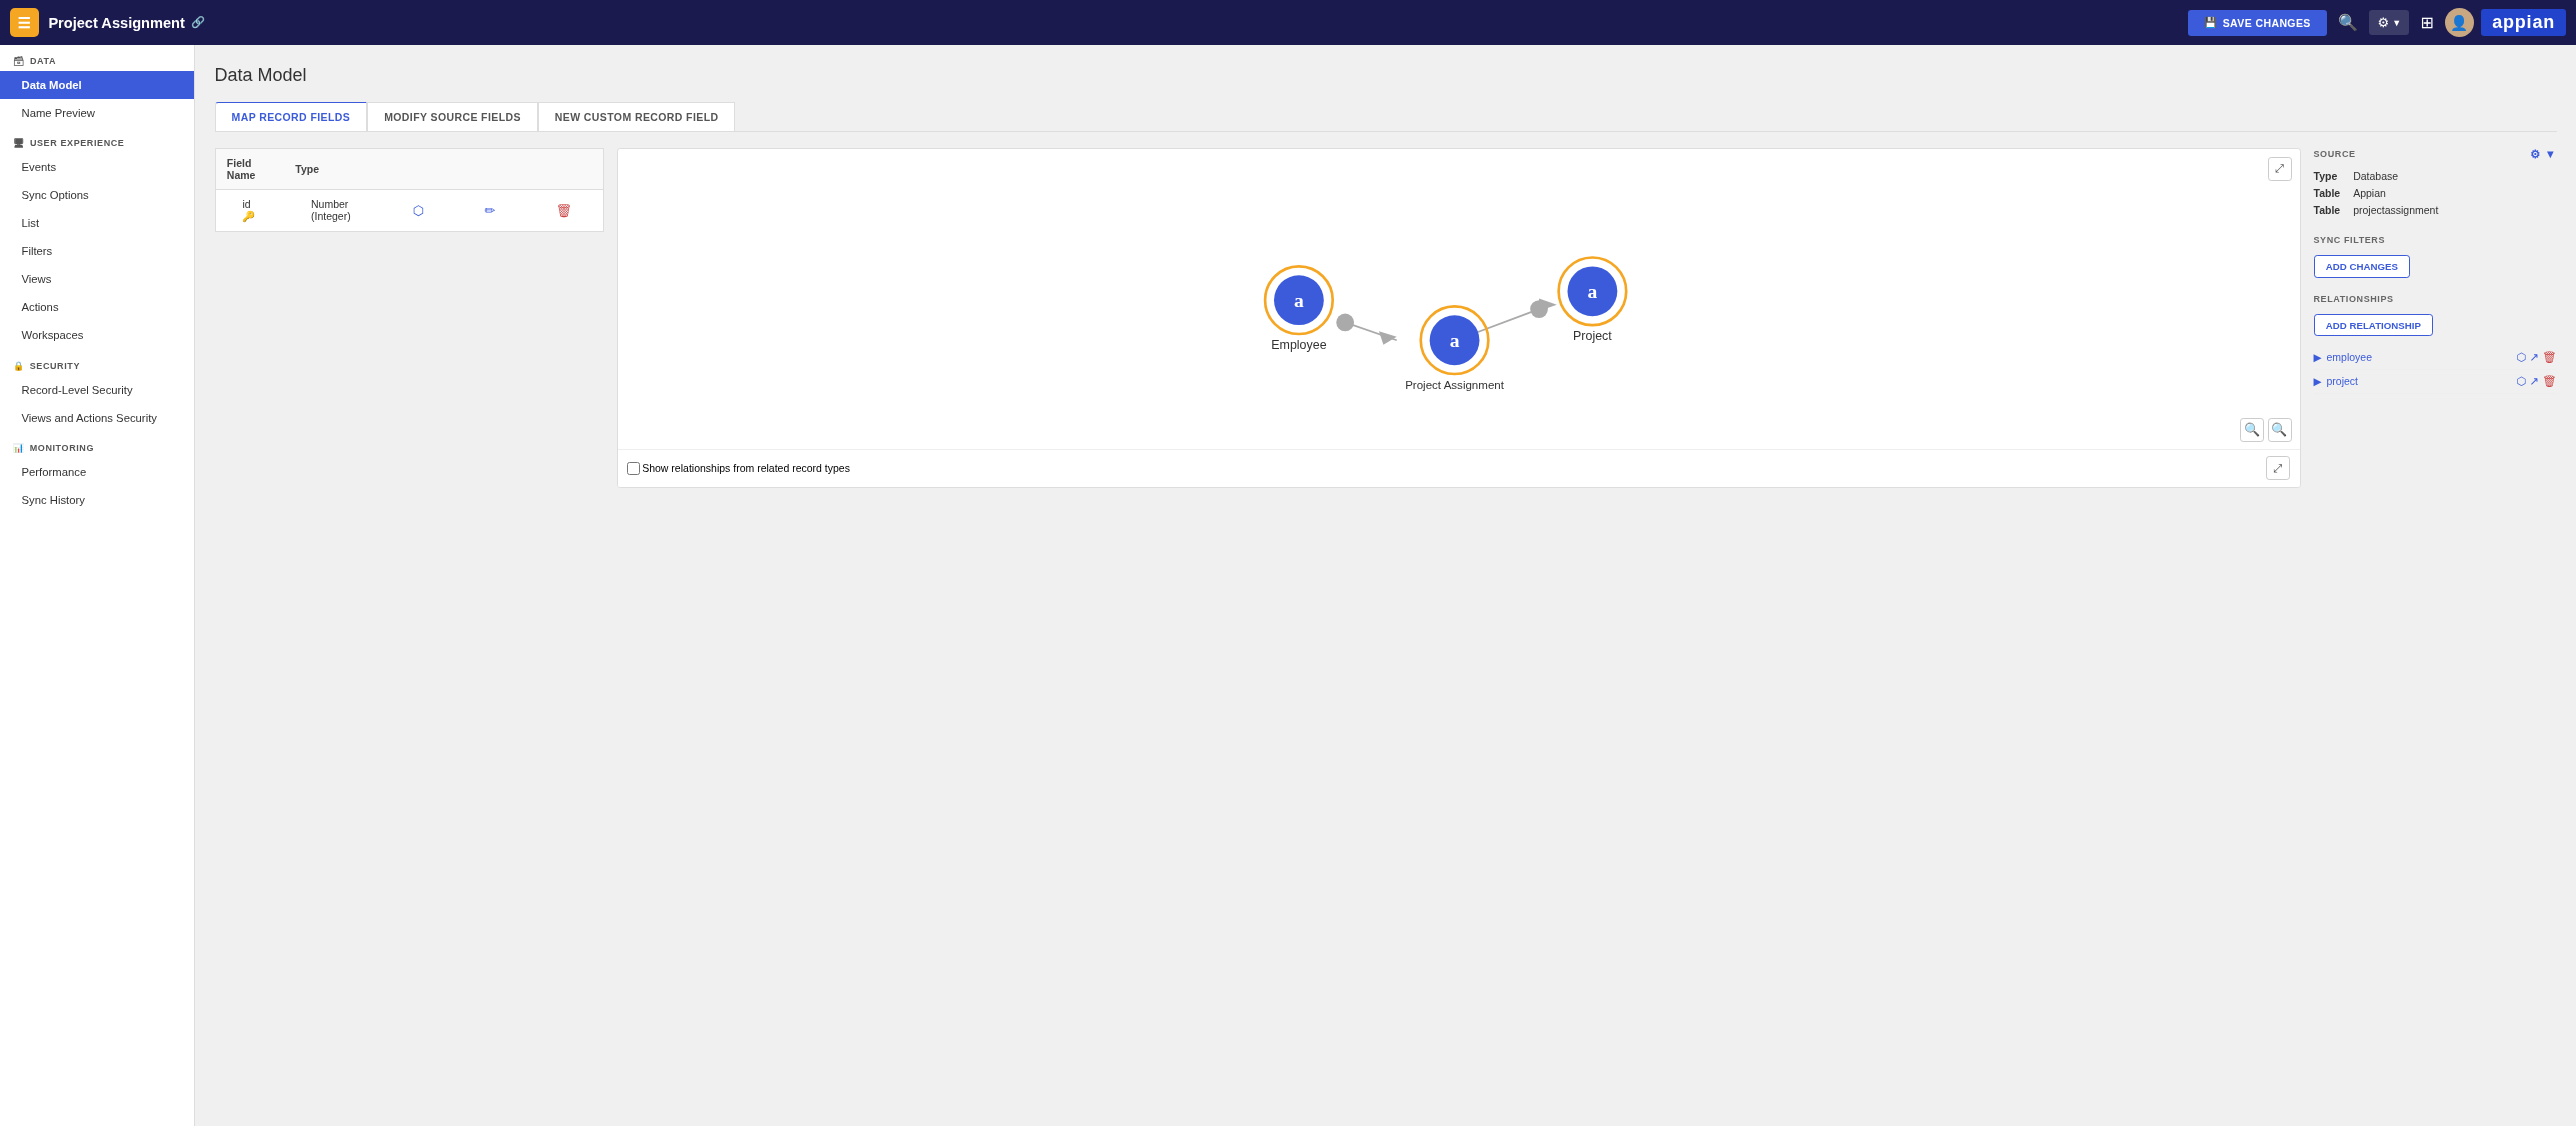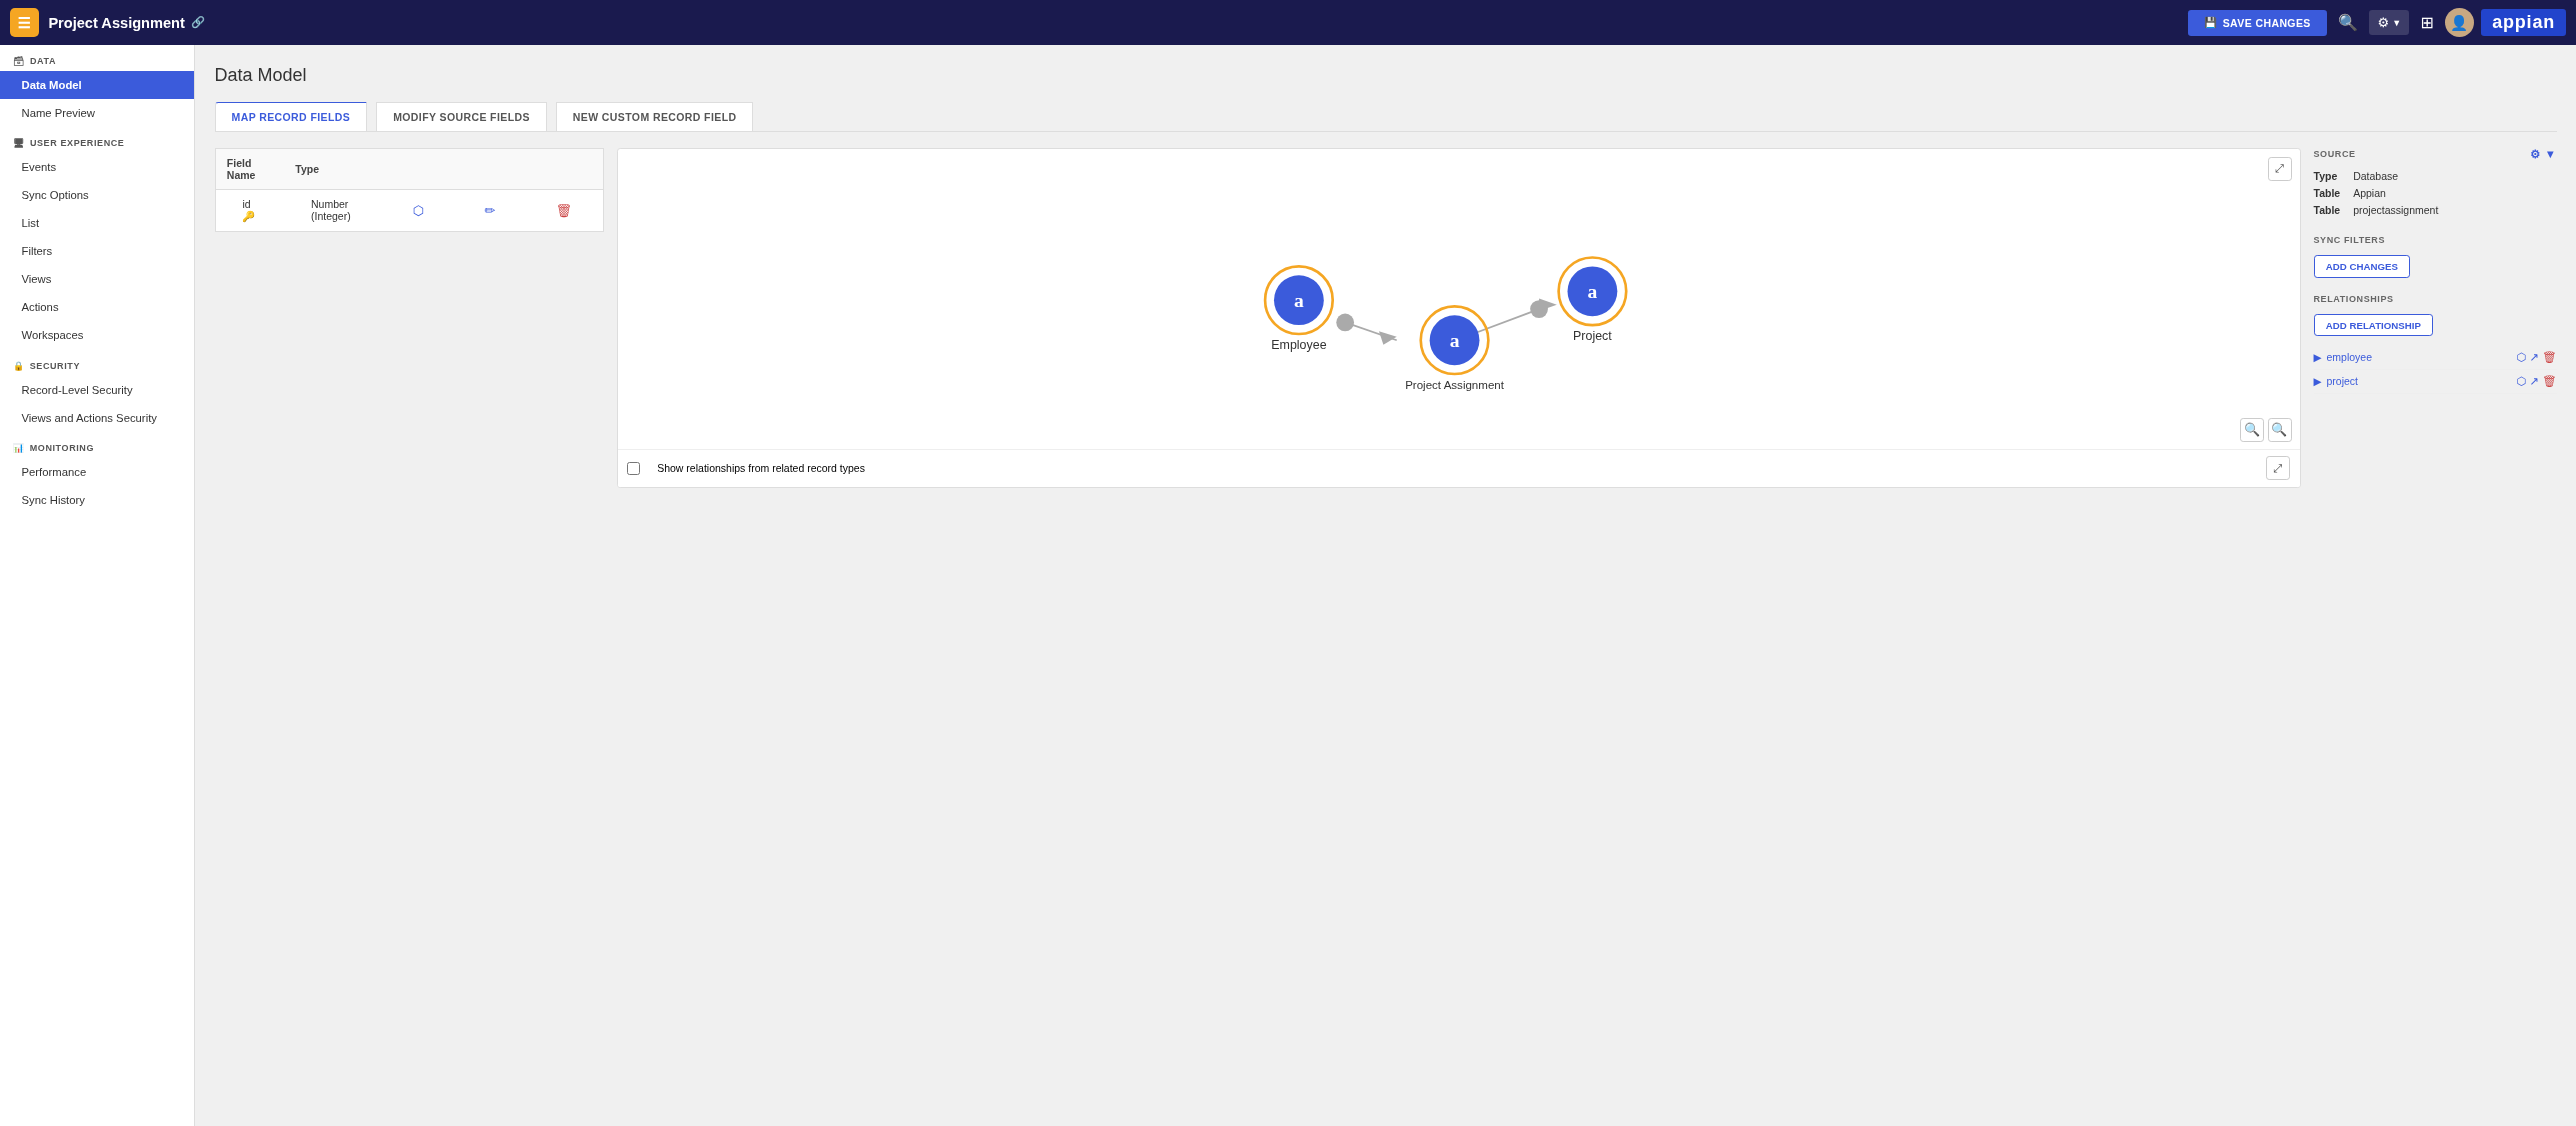--- a/index.html
+++ b/index.html
@@ -135,21 +135,21 @@
       font-weight: 400;
       color: #333;
       margin-bottom: 16px;
     }
 
     
     .tabs {
       display: flex;
       border-bottom: 1.6px solid #ddd;
       margin-bottom: 16px;
-      gap: 9px;
+      gap: 0;
     }
     .tab {
       padding: 8px 16px;
       cursor: pointer;
       font-size: 10.5px;
       font-weight: 600;
       color: #555;
       border: 0.8px solid #ddd;
       border-bottom: none;
       background: white;
@@ -241,21 +241,21 @@
       font-size: 11.3px;
       color: #555;
     }
     .show-relationships-area {
       position: absolute;
       bottom: 0;
       left: 0; right: 0;
       padding: 6.5px 9.7px;
       display: flex;
       align-items: center;
-      gap: 17px;
+      gap: 2px;
       border-top: 0.8px solid #eee;
       background: white;
     }
 
     
     .right-panel {
       width: 243px;
       flex-shrink: 0;
     }
     .right-section-title {

